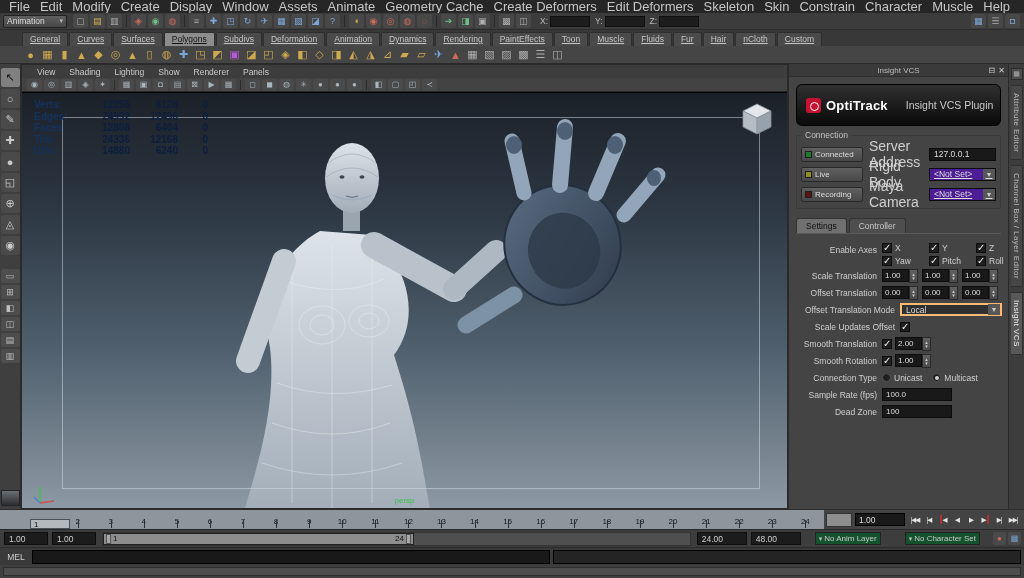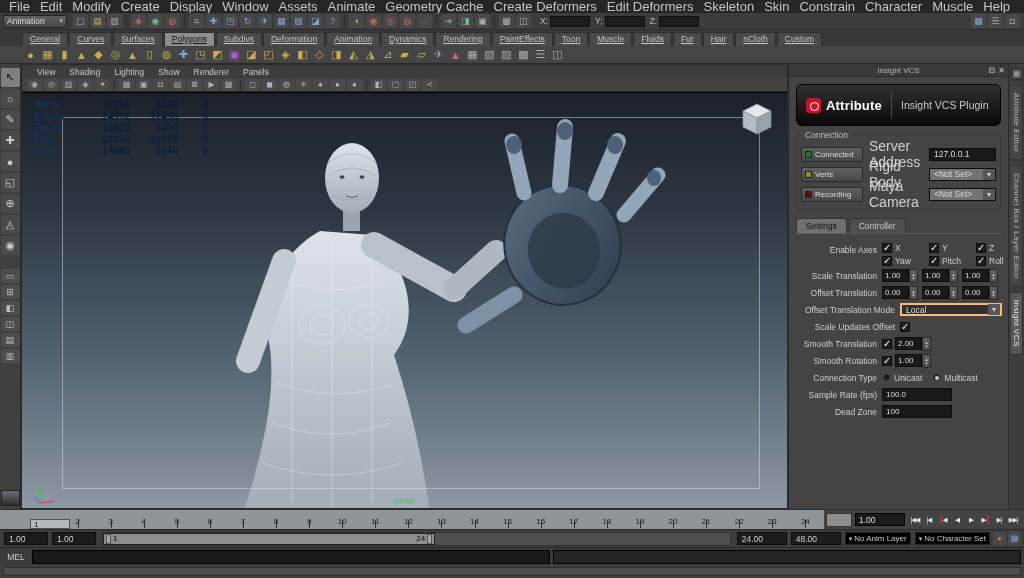--- a/index.html
+++ b/index.html
@@ -74,21 +74,21 @@
   .group-title{position:absolute;top:-6px;left:5px;background:#444;font-size:8.5px;color:#c2c2c2;padding:0 3px;}
   .conn-row{display:flex;align-items:center;height:18px;margin:2px 0;}
   .conn-btn{width:62px;height:15px;background:linear-gradient(#606060,#484848);border:1px solid #292929;border-radius:2px;
             display:flex;align-items:center;padding:0 3px;font-size:8px;color:#ddd;flex:0 0 auto;}
   .led{width:7px;height:7px;border:1px solid #1e1e1e;margin-right:3px;flex:0 0 auto;}
   .led-green{background:#1f7a2d;} .led-yellow{background:#8f8f1f;} .led-red{background:#571111;}
   .conn-label{width:60px;font-size:14px;color:#cfcfcf;margin-left:6px;flex:0 0 auto;}
   .conn-field{flex:1;height:13px;background:#191919;border:1px solid #0c0c0c;font-size:8.5px;color:#ddd;
               display:flex;align-items:center;justify-content:space-between;padding:0 0 0 4px;overflow:hidden;}
   .conn-field .dd{display:none;width:12px;height:11px;background:#575757;color:#ccc;font-size:7px;align-items:center;justify-content:center;}
-  .conn-field.select{background:#737373;}
+  .conn-field.select{background:#4c1d95;text-decoration:underline;}
   .conn-field.select .dd{display:flex;}
   .p-tabs{display:flex;margin:9px 7px 0;border-bottom:1px solid #5a5a5a;}
   .ptab{font-size:8.5px;color:#c9c9c9;background:#4e4e4e;border:1px solid #333;border-bottom:none;border-radius:3px 3px 0 0;
         padding:2px 9px;margin-right:2px;line-height:10px;}
   .ptab.active{background:#707070;color:#111;}
   .settings{padding:7px 4px 0;}
   .srow{display:flex;align-items:center;min-height:15px;margin:2px 0;}
   .slabel{width:84px;text-align:right;font-size:8.5px;color:#cfcfcf;margin-right:5px;flex:0 0 auto;}
   .slabel.wide{width:102px;}
   .cb{width:10px;height:10px;background:#1e1e1e;border:1px solid #0e0e0e;position:relative;margin-right:3px;flex:0 0 auto;}
@@ -131,21 +131,21 @@
   .tbtn.red-r::after{content:"";width:2px;height:9px;background:#b03030;margin-left:1px;}
 
   #rangerow{position:absolute;top:529px;left:0;right:0;height:18px;background:#3d3d3d;display:flex;align-items:center;padding:0 2px;border-top:1px solid #2a2a2a;}
   .rfield{height:13px;background:#1c1c1c;border:1px solid #0e0e0e;color:#cfcfcf;font-size:8.5px;display:flex;align-items:center;padding:0 4px;margin:0 2px;flex:0 0 auto;}
   .rfield.w1{width:44px;} .rfield.w2{width:50px;}
   .track{flex:1;height:14px;background:#4f4f4f;border:1px solid #333;position:relative;margin:0 4px;}
   .rbar{position:absolute;left:0;top:0;height:100%;width:53%;background:#8d8d8d;border:1px solid #222;
         display:flex;justify-content:space-between;align-items:center;font-size:8px;color:#111;padding:0 2px;}
   .rhandle{width:5px;height:10px;background:#a8a8a8;border:1px solid #555;}
   .rb-start,.rb-end{display:flex;align-items:center;gap:2px;}
-  .ddfield{height:13px;background:#000000;border:1px solid #222;color:#c9c9c9;font-size:8px;display:flex;align-items:center;padding:0 3px;margin:0 2px;flex:0 0 auto;}
+  .ddfield{height:13px;background:#14532d;border:1px solid #222;color:#c9c9c9;font-size:8px;display:flex;align-items:center;padding:0 3px;margin:0 12px;flex:0 0 auto;}
   .ddfield .dd-arrow{margin-right:2px;}
   .end-icon{width:13px;height:13px;border-radius:2px;background:#4a4a4a;display:flex;align-items:center;justify-content:center;font-size:8px;margin:0 1px;flex:0 0 auto;}
 
   #cmdrow{position:absolute;top:547px;left:0;right:0;height:18px;background:#3a3a3a;display:flex;align-items:center;border-top:1px solid #2a2a2a;}
   .cmd-label{width:32px;text-align:center;font-size:8.5px;color:#cfcfcf;flex:0 0 auto;}
   .cmd-input{width:518px;height:14px;background:#191919;border:1px solid #000;flex:0 0 auto;}
   .cmd-output{flex:1;height:14px;background:#242424;border:1px solid #000;margin:0 3px;}
   #helprow{position:absolute;top:565px;left:0;right:0;height:13px;background:#3f3f3f;display:flex;align-items:center;padding:0 3px;}
   .help-field{flex:1;height:9px;background:#4d4d4d;border:1px solid #2e2e2e;}
 </style>
@@ -632,21 +632,21 @@
     <div id="plugin-panel">
       <div class="p-titlebar">
         <span>Insight VCS</span>
         <span class="winbtns">
             <span>⊟</span>
             <span>✕</span>
           </span>
       </div>
       <div class="banner">
         <span class="logo-mark"></span>
-        <span class="logo-text">Attribute</span>
+        <span class="logo-text">OptiTrack</span>
         <span class="banner-div"></span>
         <span class="product">Insight VCS Plugin</span>
       </div>
 
       <div class="group">
         <span class="group-title">Connection</span>
         <div>
 
             <div class="conn-row">
               <span class="conn-btn">
@@ -655,21 +655,21 @@
               </span>
               <span class="conn-label">Server Address</span>
               <span class="conn-field text">
                 <span>127.0.0.1</span>
               </span>
             </div>
 
             <div class="conn-row">
               <span class="conn-btn">
                 <i class="led led-yellow"></i>
-                <span>Verts</span>
+                <span>Live</span>
               </span>
               <span class="conn-label">Rigid Body</span>
               <span class="conn-field select">
                 <span>&lt;Not Set&gt;</span>
                 <i class="dd">▼</i>
               </span>
             </div>
 
             <div class="conn-row">
               <span class="conn-btn">

